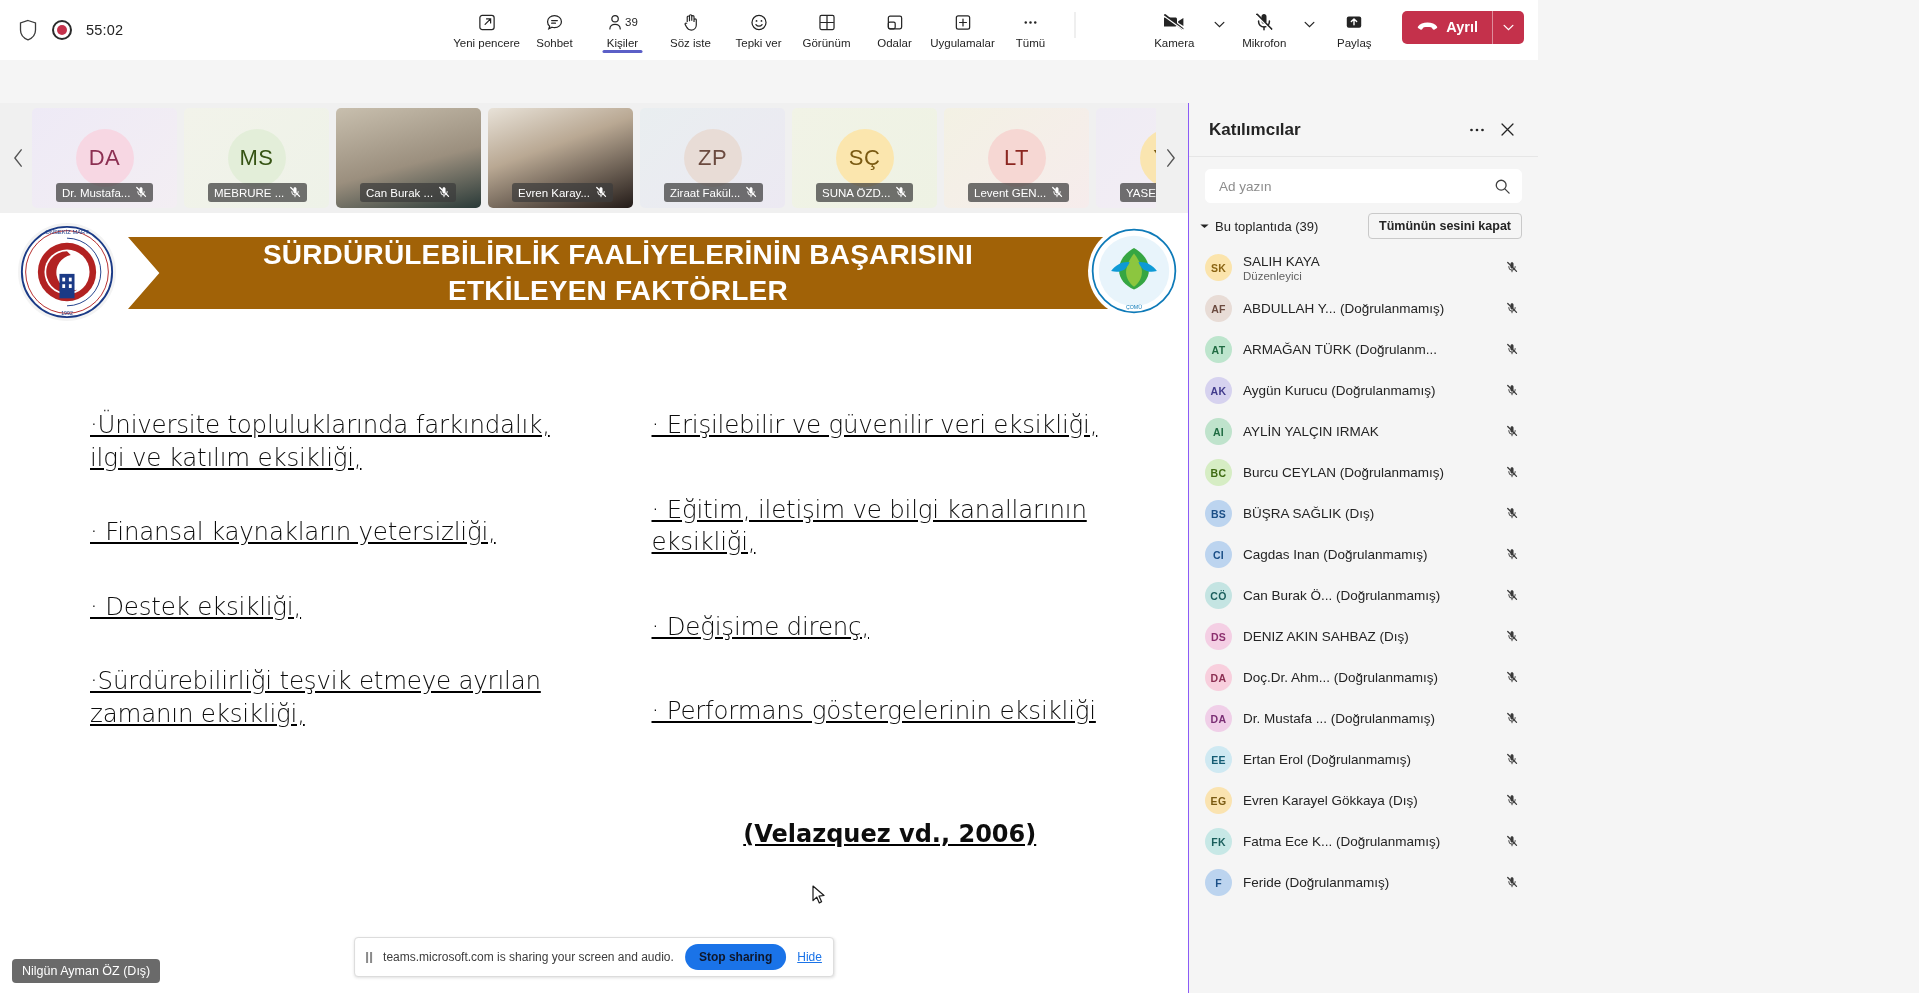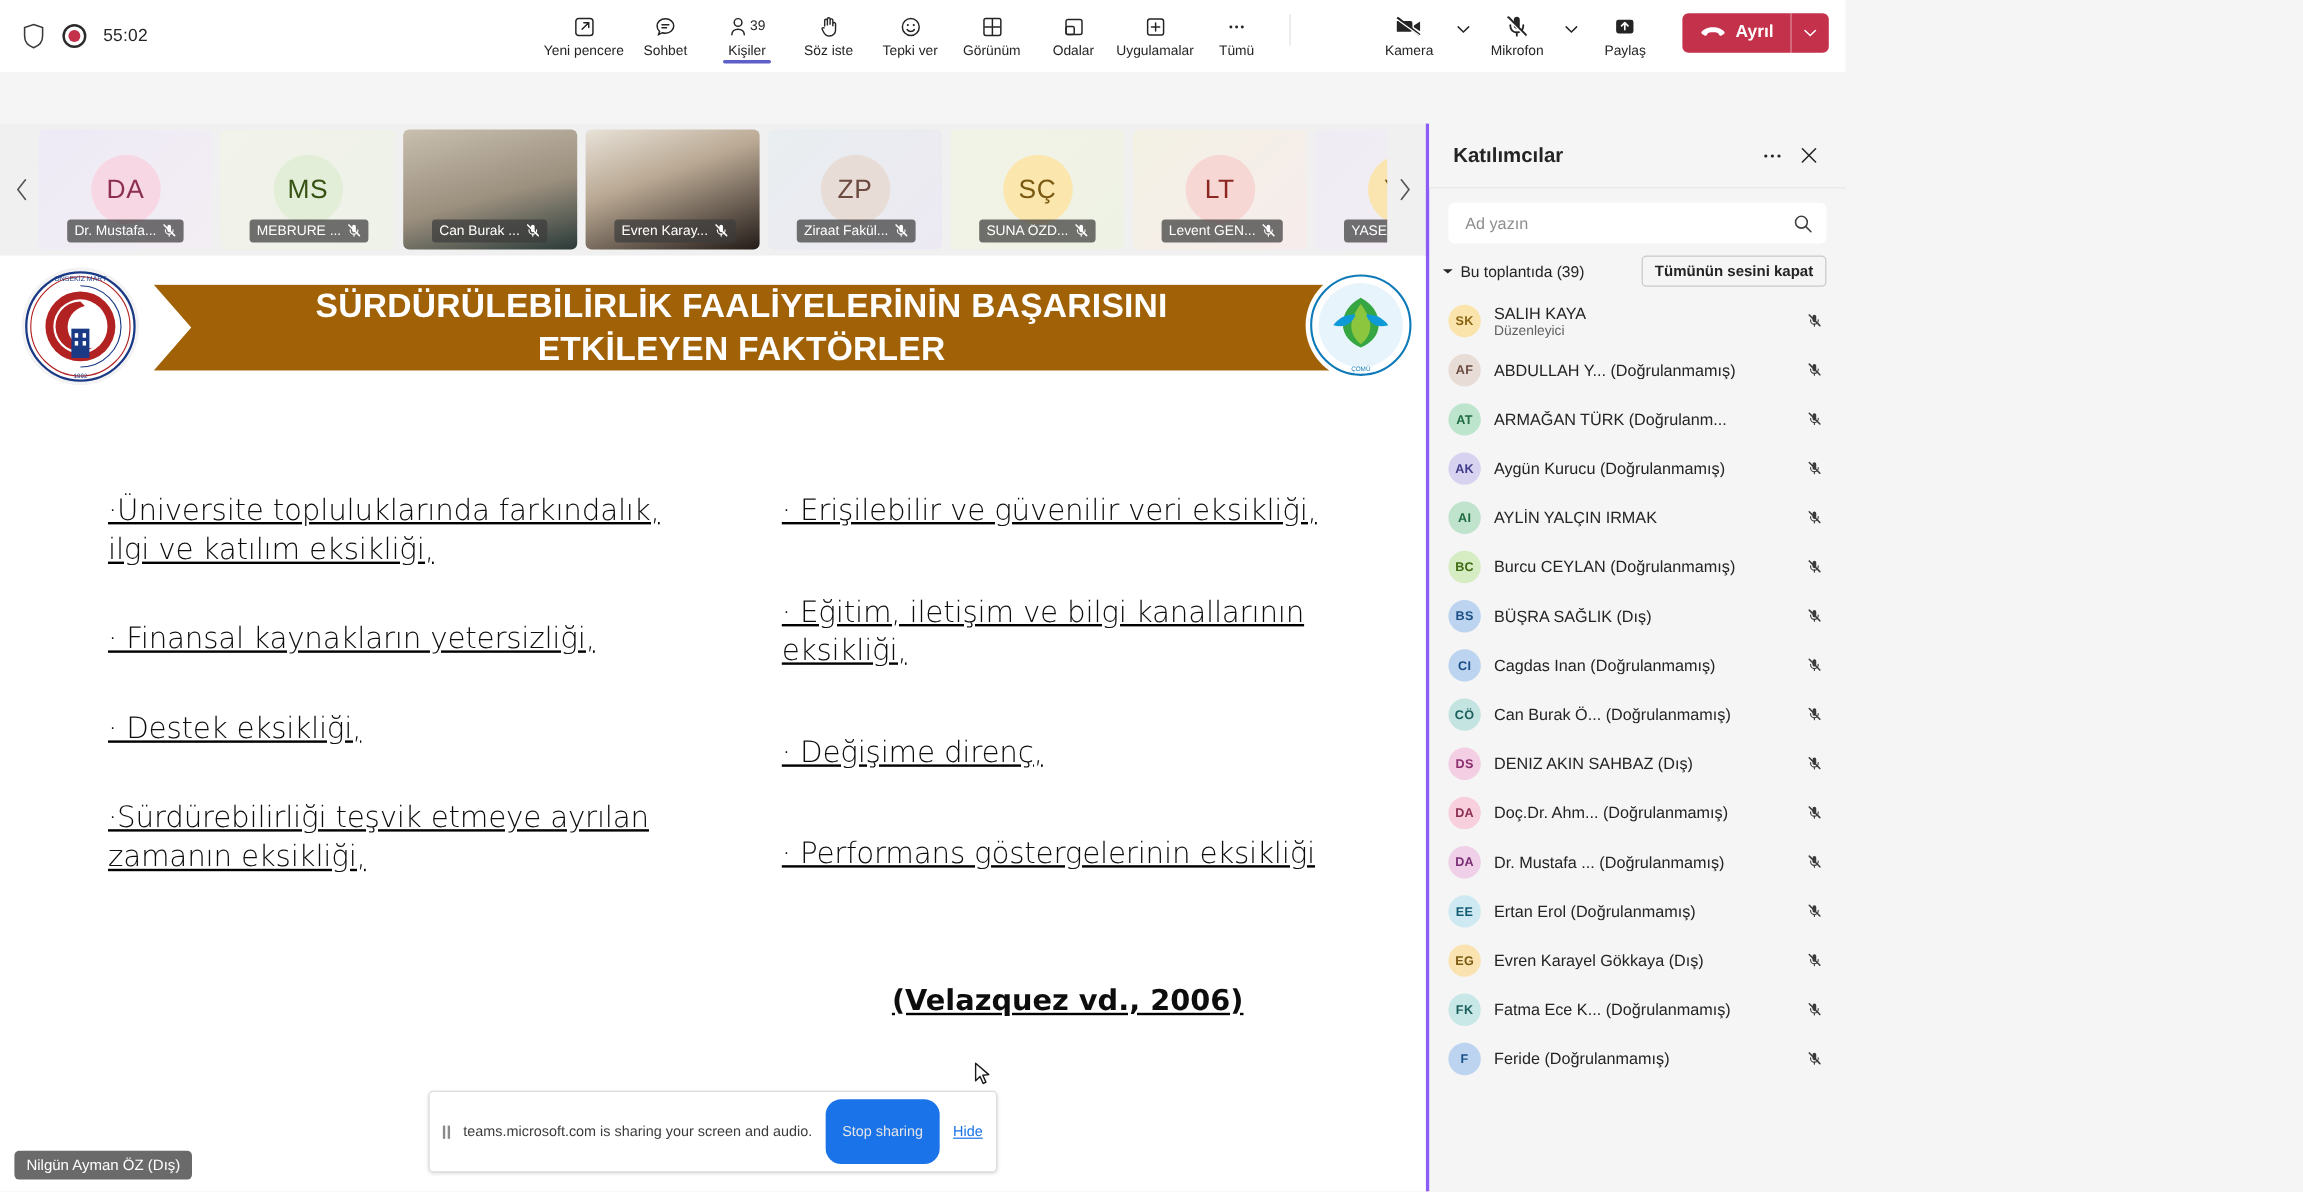--- a/index.html
+++ b/index.html
@@ -127,34 +127,34 @@
   .sharebar {
     position: absolute; left: 50%; transform: translateX(-50%); bottom: 16px;
     background: #fff; border: 1px solid #dcdcdc; border-radius: 4px;
     display: flex; align-items: center; gap: 11px; padding: 6px 11px;
     box-shadow: 0 1px 3px rgba(0,0,0,.12); z-index: 30;
   }
   .sharebar .pausebars { display: flex; gap: 2px; }
   .sharebar .pausebars i { width: 2px; height: 11px; background: #8a8a8a; display:block; }
   .sharebar .txt { font-size: 12px; color: #3c3c3c; }
   .stop-btn {
-    background: #1a73e8; color: #e5e5e5; font-size: 12px; font-weight: normal;
-    border: none; border-radius: 13px; padding: 20px 14px; cursor: pointer;
+    background: #1a73e8; color: #0f172a; font-size: 12px; font-weight: bold;
+    border: none; border-radius: 13px; padding: 6px 14px; cursor: pointer;
   }
   .hide-link { font-size: 12px; color: #1a73e8; text-decoration: underline; cursor: pointer; }
 
   .name-tooltip {
     position: absolute; left: 12px; bottom: 10px; background: rgba(80,80,80,.85);
     color: #fff; font-size: 12.5px; padding: 5px 10px; border-radius: 4px; z-index: 40;
   }
 
   
   .panel {
     width: 350px; min-width: 350px; background: #f5f5f5; display: flex; flex-direction: column;
-    border-left: 3px solid #8b5cf6;
+    border-left: 1px solid #8b5cf6;
   }
   .panel-head {
     height: 54px; display: flex; align-items: center; padding: 0 16px 0 20px;
     border-bottom: 1px solid #e6e6e6; background: #f5f5f5;
   }
   .panel-title { font-size: 17px; font-weight: bold; color: #242424; }
   .panel-head .sp { flex: 1; }
   .ph-btn { width: 30px; height: 30px; display:flex; align-items:center; justify-content:center; cursor:pointer; }
   .searchrow { padding: 12px 16px 8px; }
   .searchbox {

